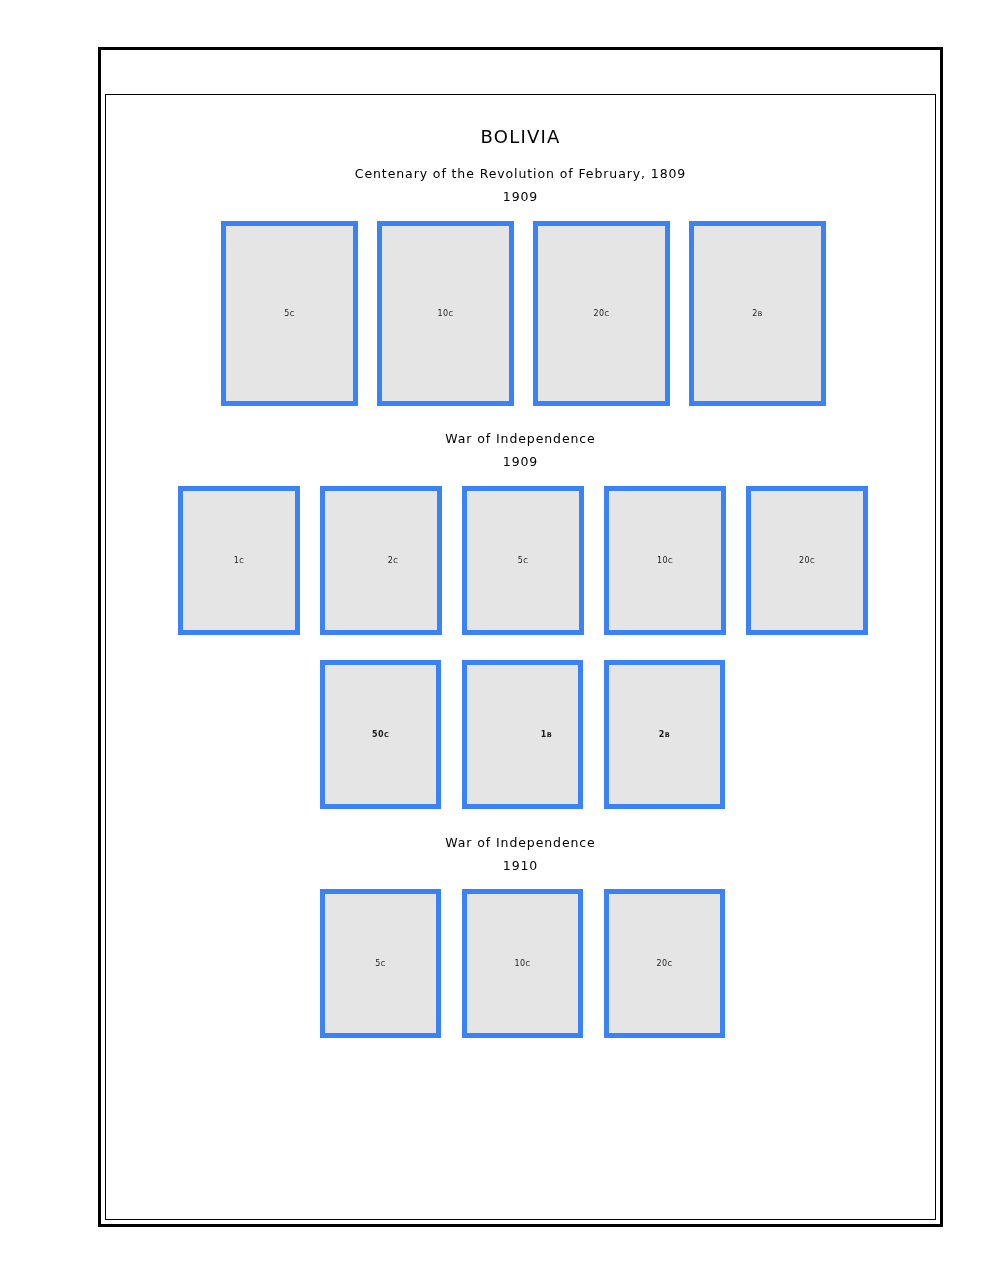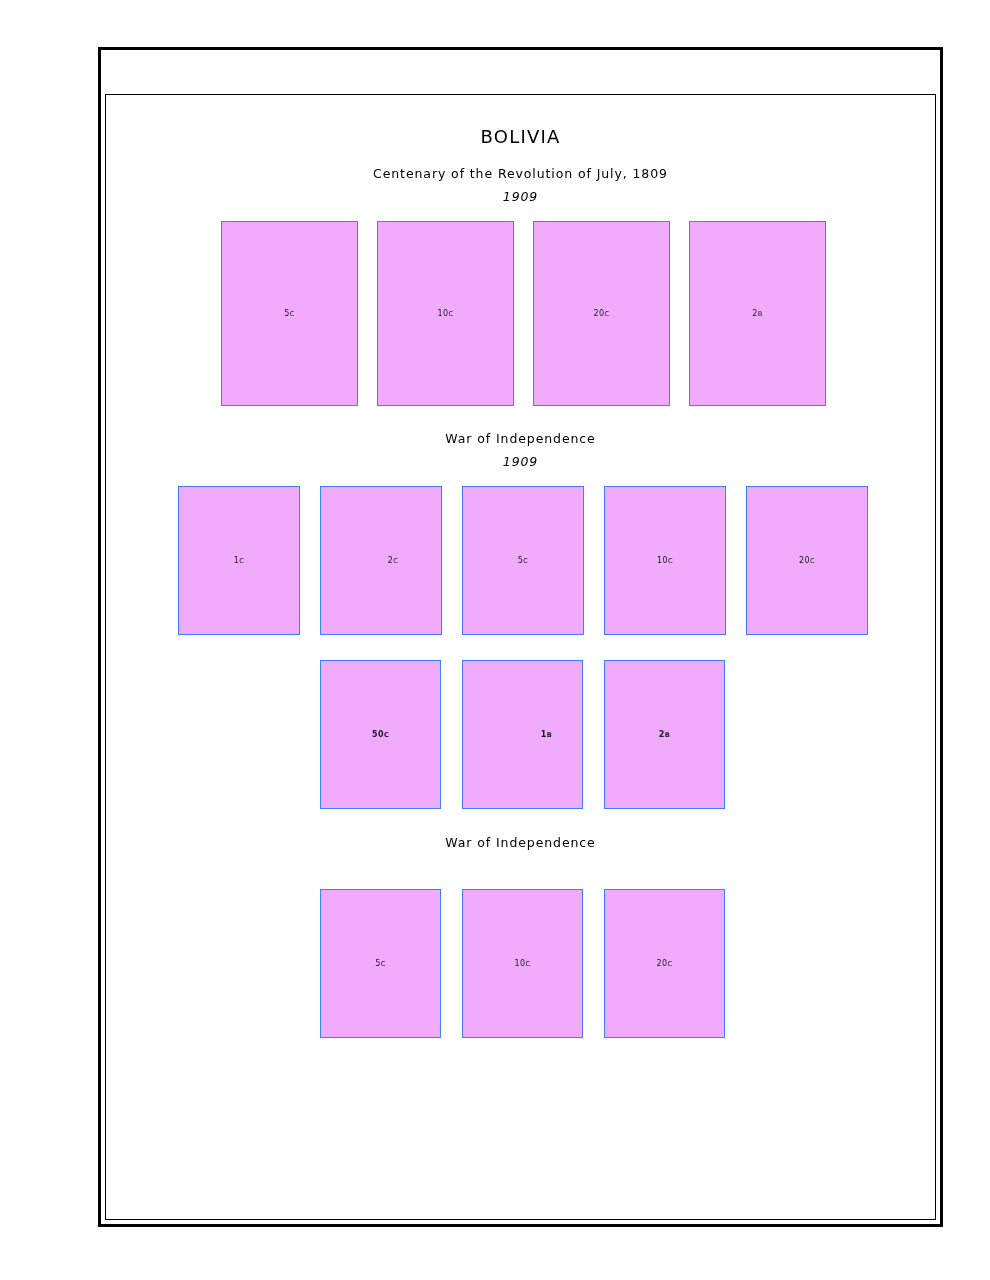--- a/index.html
+++ b/index.html
@@ -71,42 +71,41 @@
   }
   .section-year {
     position: absolute;
     left: 0;
     right: 0;
     text-align: center;
     font-size: 12.5px;
     letter-spacing: 0.9px;
     color: #000;
     white-space: nowrap;
-    font-style: italic;
   }
 
   
   #sec1-title { top: 71px; }
   #sec1-year  { top: 94px; }
   
   #sec2-title { top: 336px; }
   #sec2-year  { top: 359px; }
   
   #sec3-title { top: 740px; }
   #sec3-year  { top: 763px; }
 
   
   .stamp-row {
     position: absolute;
   }
   .stamp-box {
     position: absolute;
     box-sizing: border-box;
-    border: 1px solid #3b82f6;
-    background: #f0abfc;
+    border: 5px solid #3b82f6;
+    background: #e5e5e5;
     display: flex;
     align-items: center;
     justify-content: center;
   }
   .stamp-label {
     font-size: 8px;
     letter-spacing: 0.4px;
     color: #1a1a1a;
     white-space: nowrap;
     line-height: 1;
@@ -147,21 +146,21 @@
 </style>
 </head>
 <body>
 
 <div id="album-page">
   <div id="album-page-inner">
     <div id="page-content">
 
       <div class="country-title">BOLIVIA</div>
 
-      <div class="section-title" id="sec1-title">Centenary of the Revolution of July, 1809</div>
+      <div class="section-title" id="sec1-title">Centenary of the Revolution of February, 1809</div>
       <div class="section-year" id="sec1-year">1909</div>
 
       <div class="stamp-row" id="row1">
         <div class="stamp-box s0">
           <span class="stamp-label"><span>5</span><span class="unit">c</span></span>
         </div>
         <div class="stamp-box s1">
           <span class="stamp-label"><span>10</span><span class="unit">c</span></span>
         </div>
         <div class="stamp-box s2">
@@ -199,20 +198,21 @@
         </div>
         <div class="stamp-box s1">
           <span class="stamp-label"><span>1</span><span class="unit">B</span></span>
         </div>
         <div class="stamp-box s2">
           <span class="stamp-label"><span>2</span><span class="unit">B</span></span>
         </div>
       </div>
 
       <div class="section-title" id="sec3-title">War of Independence</div>
+      <div class="section-year" id="sec3-year">1910</div>
 
       <div class="stamp-row" id="row4">
         <div class="stamp-box s0">
           <span class="stamp-label"><span>5</span><span class="unit">c</span></span>
         </div>
         <div class="stamp-box s1">
           <span class="stamp-label"><span>10</span><span class="unit">c</span></span>
         </div>
         <div class="stamp-box s2">
           <span class="stamp-label"><span>20</span><span class="unit">c</span></span>

